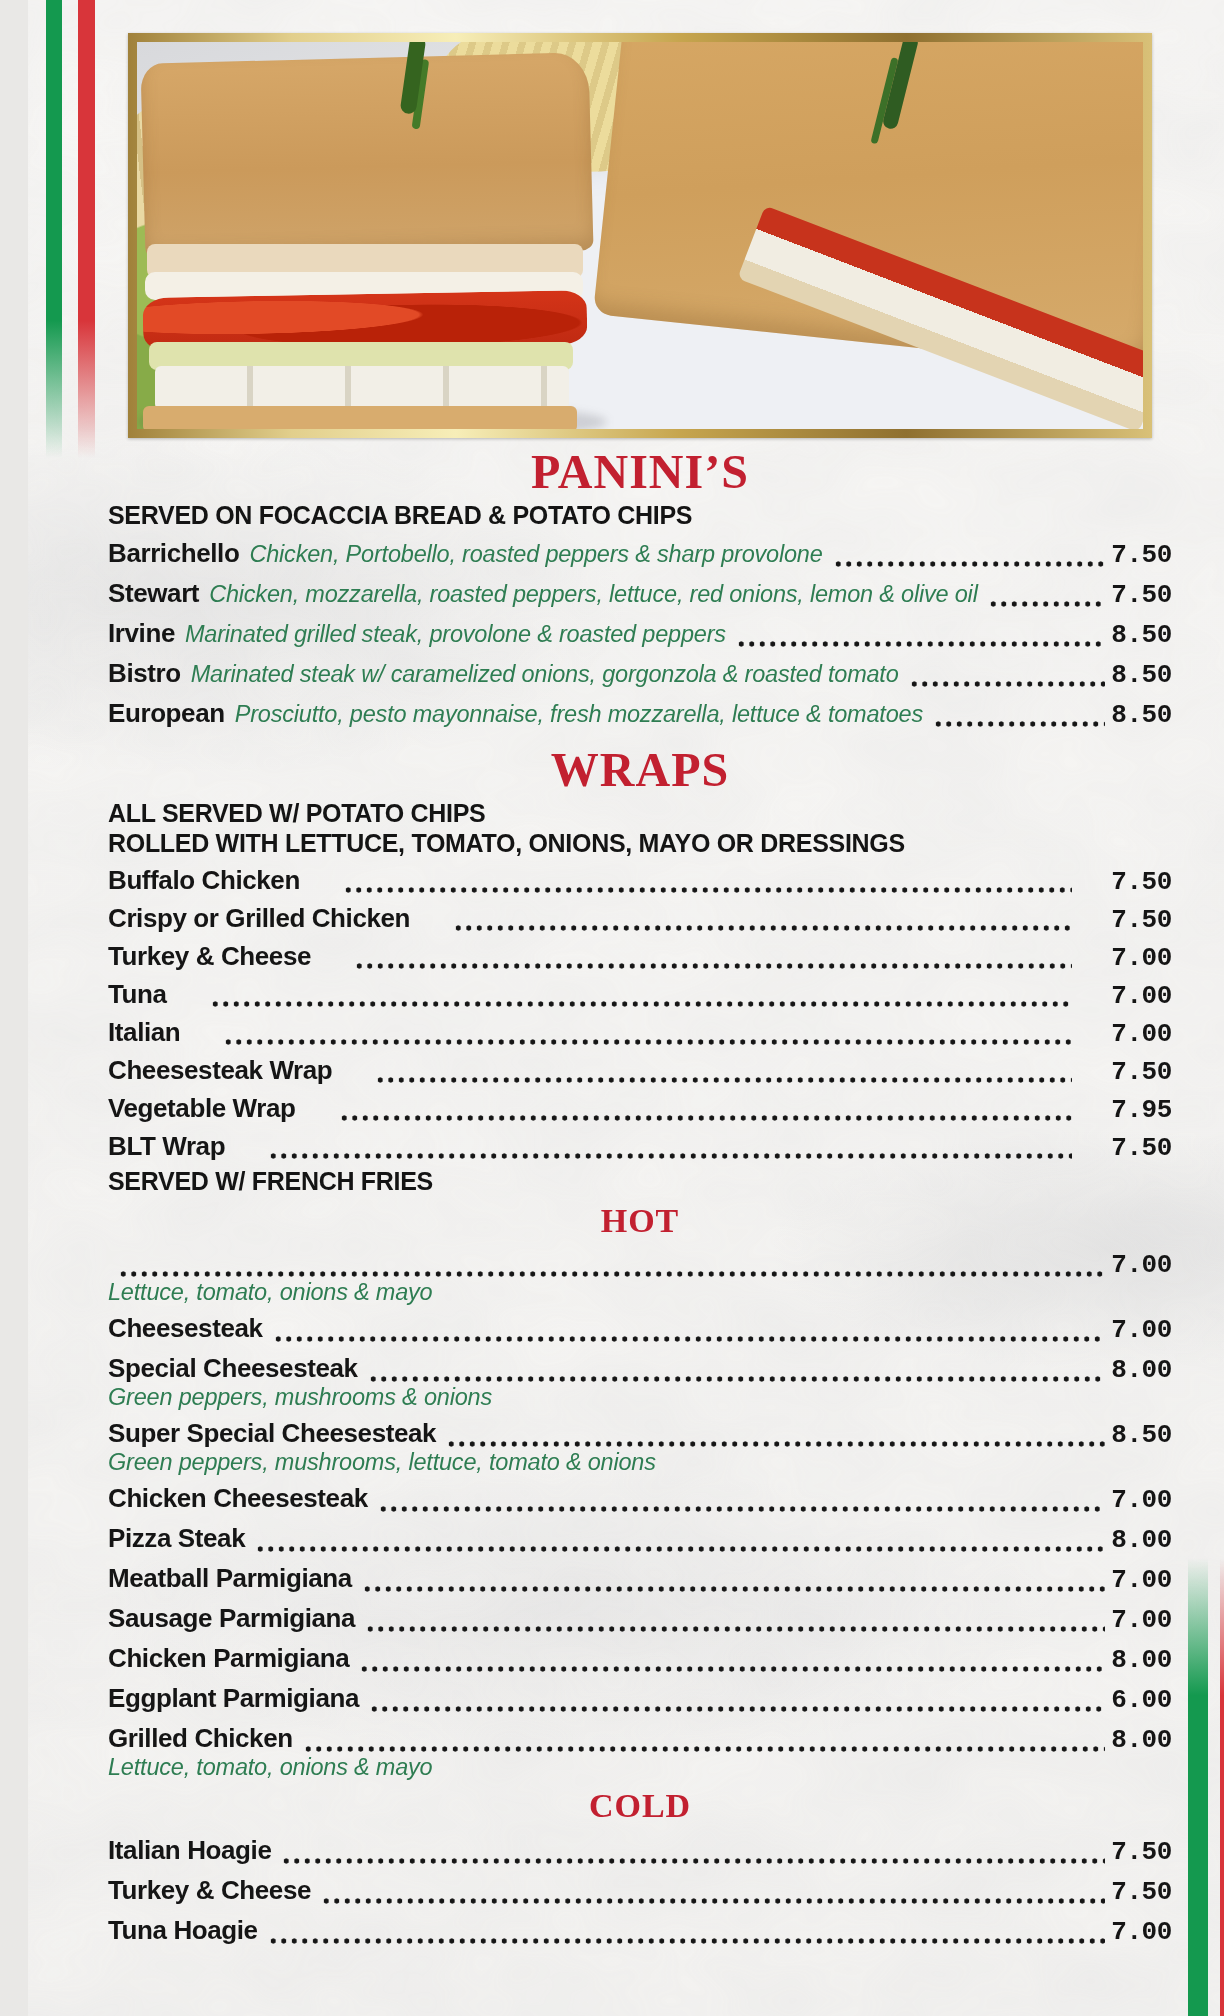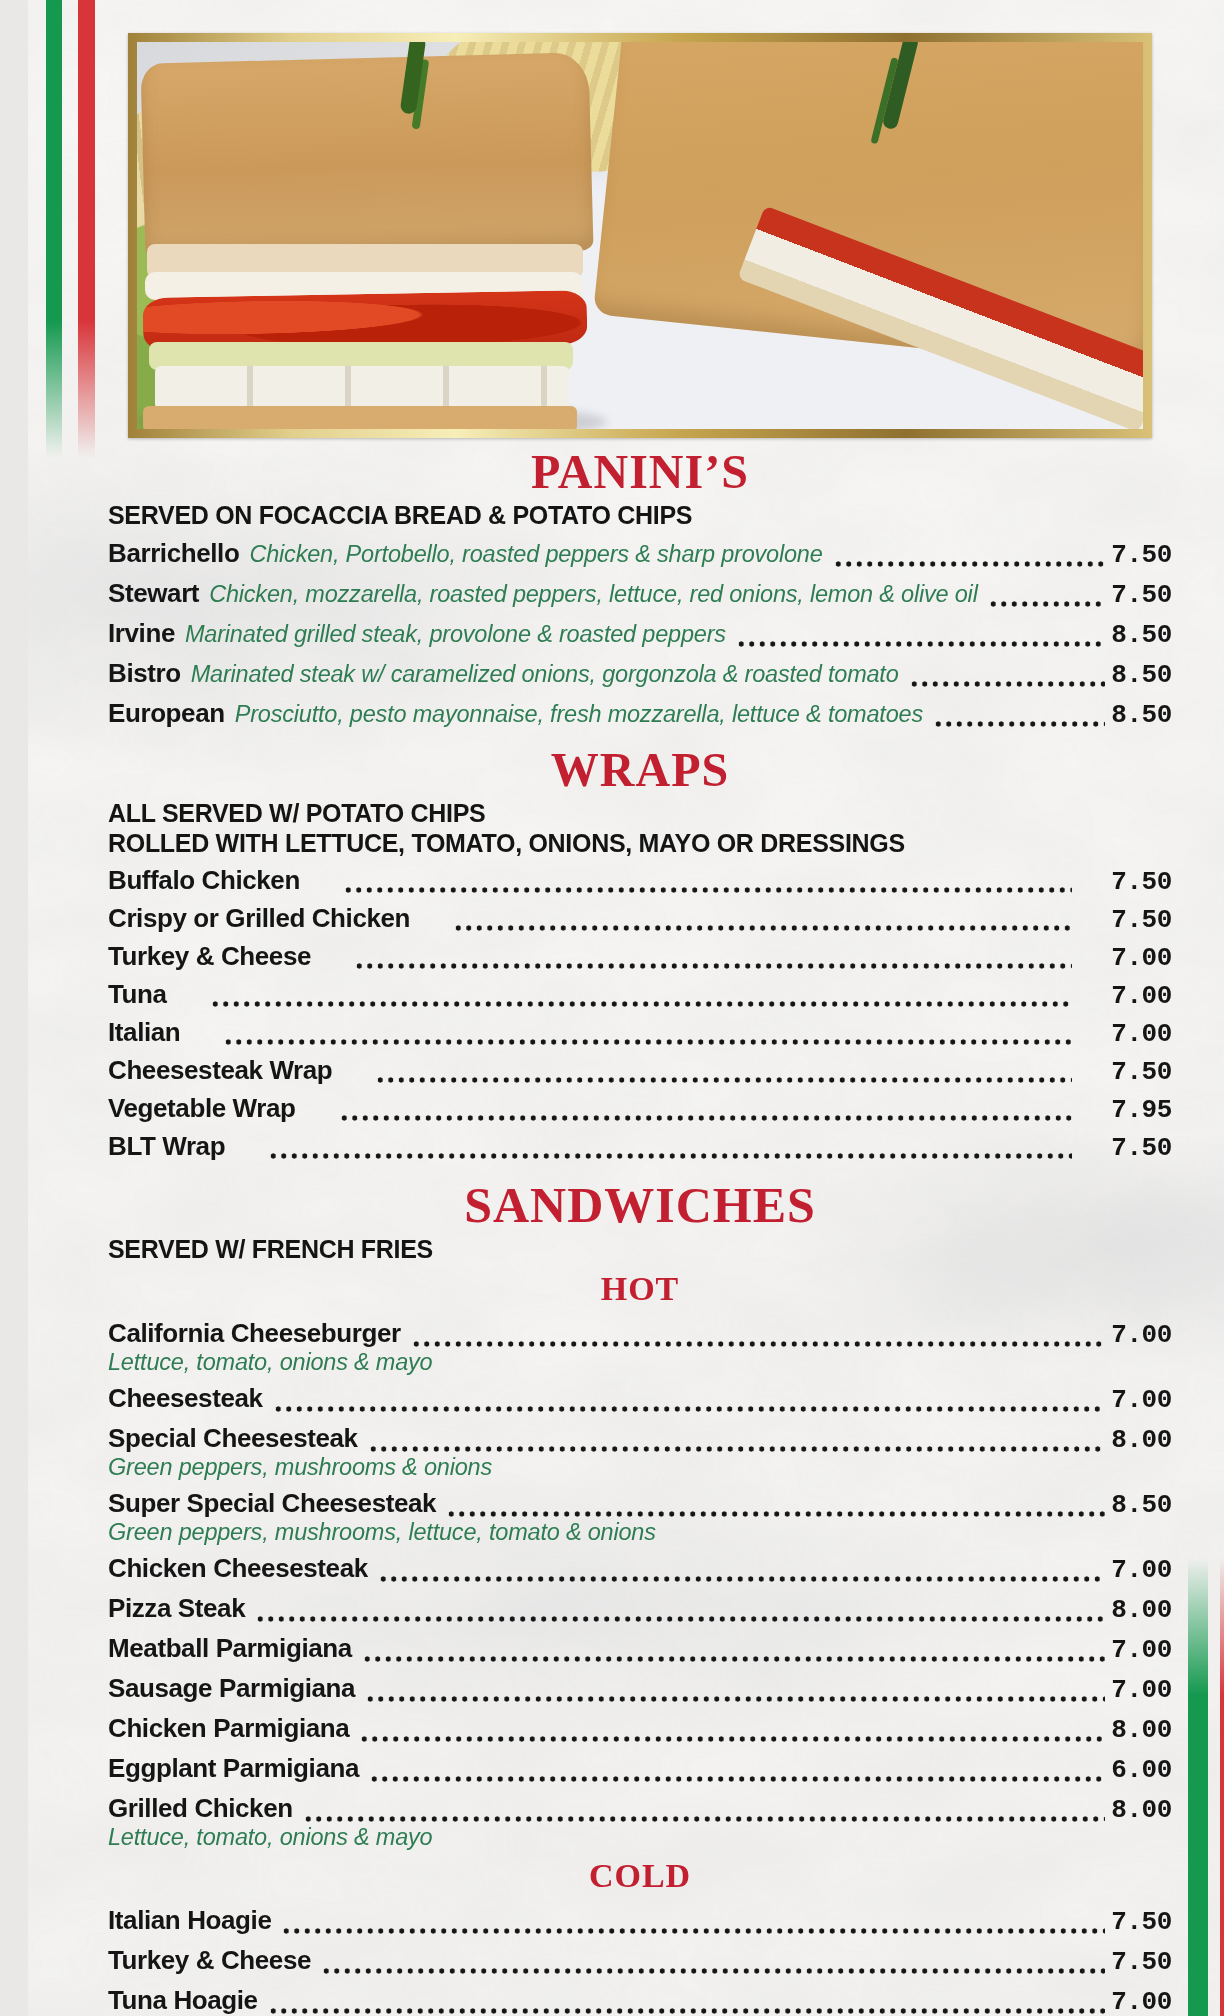--- a/index.html
+++ b/index.html
@@ -209,27 +209,25 @@
         <span class="dots"></span>
         <span class="pr">7.95</span>
       </div>
       <div class="row row-36">
         <span class="nm">BLT Wrap</span>
         <span class="dots"></span>
         <span class="pr">7.50</span>
       </div>
     </div>
 
-    <div class="sec-title t-sand">SANDWICHES</div>
     <div class="sec-sub">SERVED W/ FRENCH FRIES</div>
 
     <div class="sec-title t-small">HOT</div>
     <div class="list">
       <div class="row">
-        <span class="nm">California Cheeseburger</span>
         <span class="dots"></span>
         <span class="pr">7.00</span>
       </div>
       <div class="note">Lettuce, tomato, onions &amp; mayo</div>
       <div class="row">
         <span class="nm">Cheesesteak</span>
         <span class="dots"></span>
         <span class="pr">7.00</span>
       </div>
       <div class="row">

